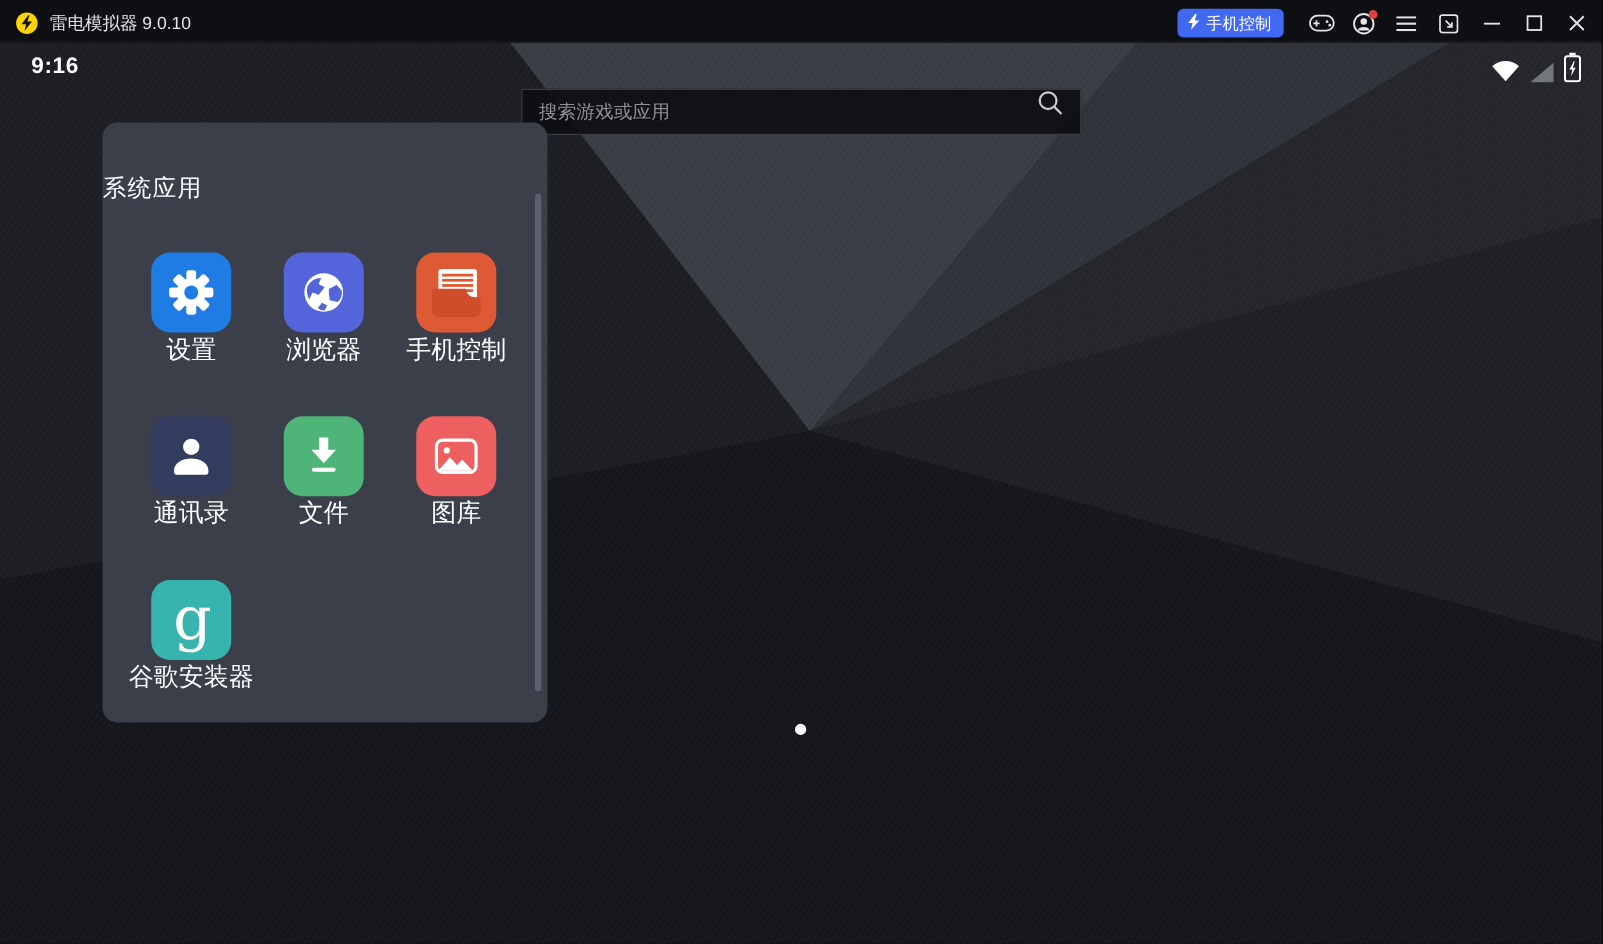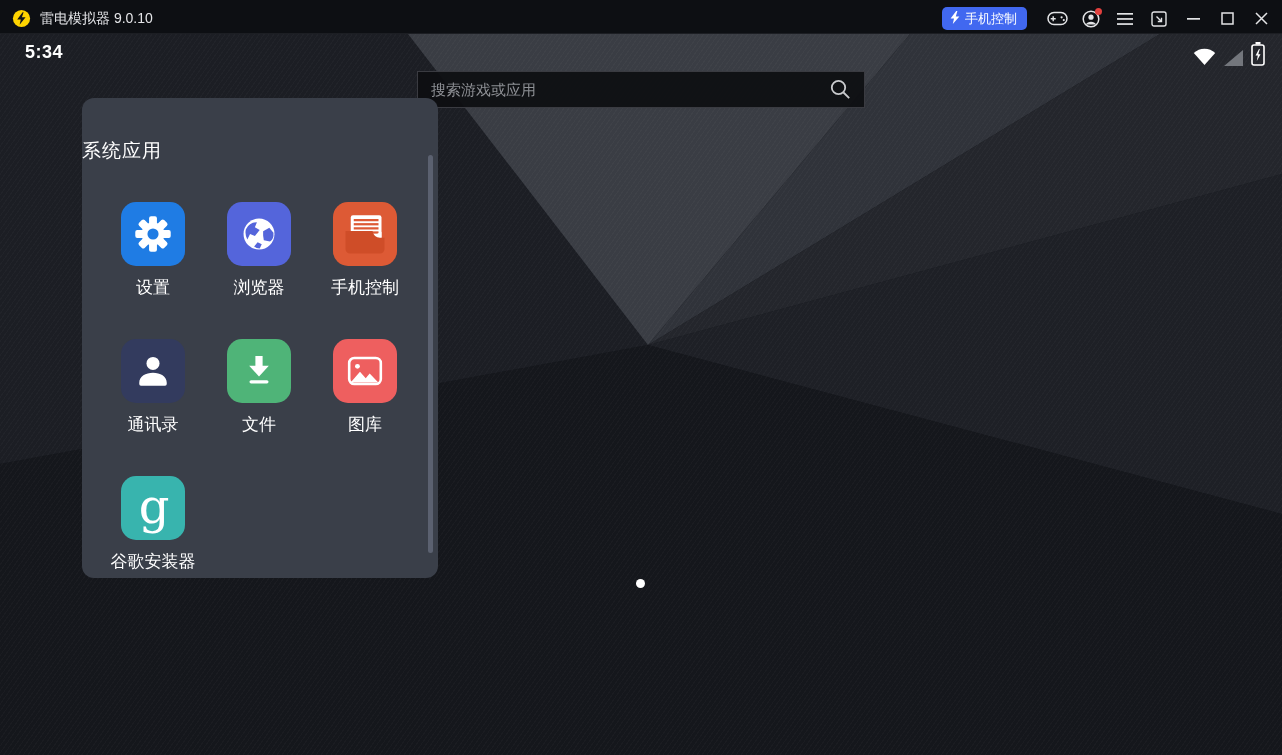--- a/index.html
+++ b/index.html
@@ -31,37 +31,37 @@
   .screen::after { content:""; position:absolute; inset:0; z-index:1; pointer-events:none;
      background:repeating-linear-gradient(125deg, rgba(255,255,255,0.025) 0 1px, rgba(0,0,0,0) 1px 4px); }
   .screen > .ui { position:absolute; z-index:2; }
 
   
   .clock { left:25px; top:8px; color:#fff; font-size:18px; font-weight:bold; letter-spacing:0.5px; }
   .status-icons { right:17px; top:8px; display:flex; align-items:flex-end; gap:8px; }
 
   
   .searchbar { left:417px; top:37px; width:448px; height:37px; background:rgba(13,14,17,0.92);
-               border:1px solid #3a3b41; display:flex; align-items:center; padding:0 13px; }
+               border:1px solid #3a3b41; display:flex; padding:0 13px;text-decoration:underline; }
   .searchbar input { flex:1; background:transparent; border:none; outline:none;
                      color:#d6d7da; font-size:15px; font-family:inherit; }
   .searchbar input::placeholder { color:#8e9095; }
   .search-glyph { display:flex; }
 
   
   .folder-panel { left:82px; top:64px; width:356px; height:480px; background:#3a3f49;
                   border-radius:12px; }
   .folder-title { position:absolute; top:40px; width:100%; text-align:left; color:#fff;
                   font-size:19px; letter-spacing:1px; }
   .app-grid { position:absolute; left:18px; top:104px; display:grid;
               grid-template-columns:repeat(3,106px); row-gap:40px; }
   .app-cell { width:106px; display:flex; flex-direction:column; align-items:center; cursor:pointer; }
   .app-icon { width:64px; height:64px; border-radius:15px; display:flex; align-items:center;
               justify-content:center; }
-  .app-label { margin-top:10px; font-size:17px; color:#fff; white-space:nowrap; }
+  .app-label { font-size:20px; color:#fff; white-space:nowrap; }
   .panel-scrollbar { position:absolute; right:5px; top:57px; width:5px; height:398px;
                      background:#5b6170; border-radius:3px; }
 
   .page-dot { left:636px; top:545px; width:9px; height:9px; border-radius:50%; background:#fff; }
 </style>
 </head>
 <body>
 
 <div class="window">
 
@@ -144,21 +144,21 @@
     <svg class="wallpaper" viewBox="0 0 1282 721" preserveAspectRatio="none">
       <rect width="1282" height="721" fill="#191b20"></rect>
       <polygon points="0,0 408,0 648,311 0,430" fill="#1c1e24"></polygon>
       <polygon points="408,0 910,0 648,311" fill="#3a3d44"></polygon>
       <polygon points="910,0 1160,0 648,311" fill="#30333a"></polygon>
       <polygon points="1160,0 1282,0 1282,140 648,311" fill="#24262c"></polygon>
       <polygon points="648,311 1282,140 1282,480" fill="#1e2026"></polygon>
       <polygon points="0,430 648,311 1282,480 1282,721 0,721" fill="#15171c"></polygon>
     </svg>
 
-    <span class="ui clock">5:34</span>
+    <span class="ui clock">9:16</span>
     <div class="ui status-icons">
       <span>
         <svg width="23" height="18" viewBox="0 0 23 18">
           <path d="M11.5 17 L0.8 5 A15.5 15.5 0 0 1 22.2 5 Z" fill="#fff"></path>
         </svg>
       </span>
       <span>
         <svg width="19" height="16" viewBox="0 0 19 16">
             <polygon points="0,16 19,16 19,0" fill="#73767c"></polygon>
           </svg>

